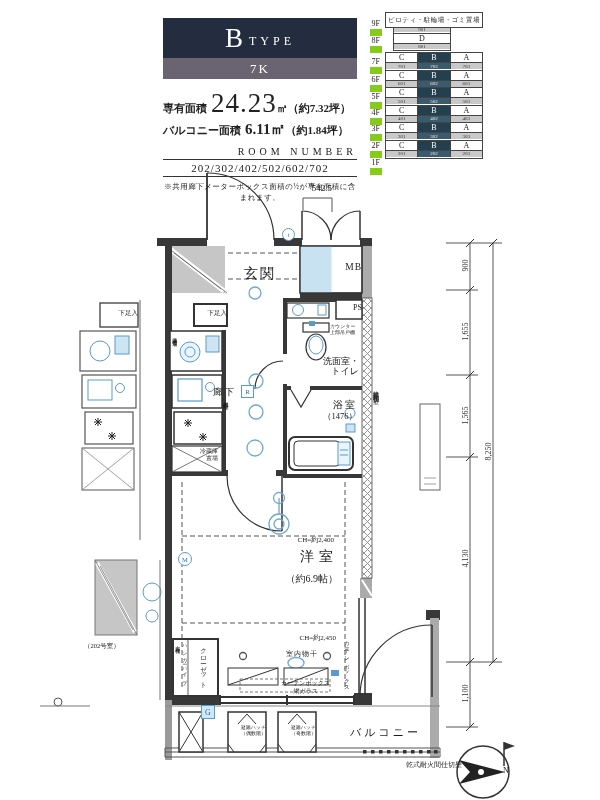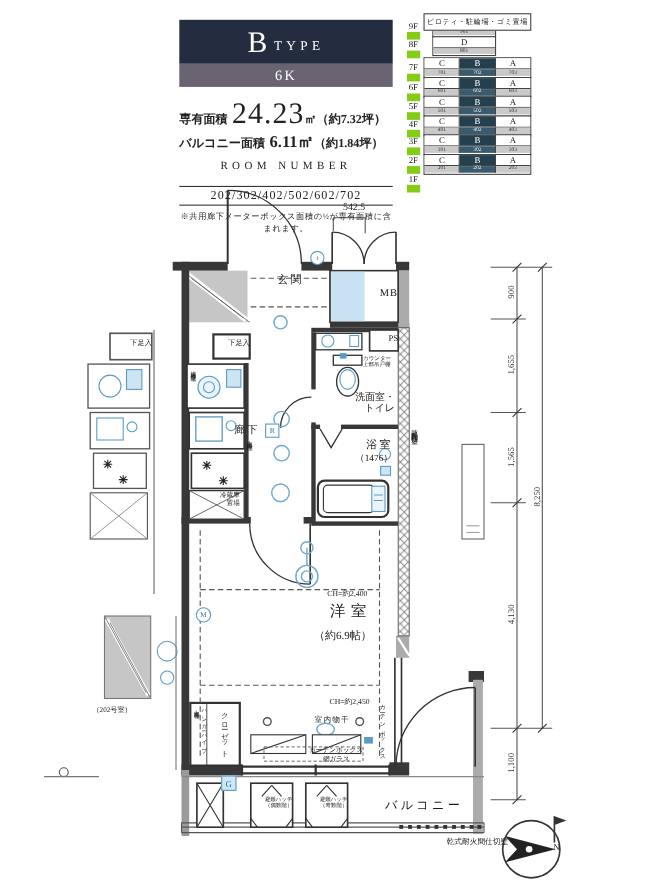--- a/index.html
+++ b/index.html
@@ -25,21 +25,21 @@
            align-items:center;justify-content:center;font-size:13px;letter-spacing:2px;}
   .arealine{display:flex;align-items:baseline;margin-top:9px;}
   .arealine .al{font-size:11px;font-weight:bold;}
   .arealine .av{font-size:27px;margin-left:4px;letter-spacing:1px;}
   .arealine .an{font-size:11px;font-weight:bold;}
   .balline{display:flex;align-items:baseline;margin-top:1px;}
   .balline .al{font-size:11px;font-weight:bold;}
   .balline .av{font-size:15px;margin-left:4px;font-weight:bold;}
   .balline .an{font-size:11px;font-weight:bold;}
   .rnblock{margin-top:7px;}
-  .rnlabel{text-align:center;font-size:10px;letter-spacing:4px;padding-bottom:12px;
+  .rnlabel{text-align:right;font-size:10px;letter-spacing:4px;padding-bottom:2px;
            border-bottom:1px solid #333;}
   .rnnums{text-align:center;font-size:11px;letter-spacing:1px;padding:2px 0 2px 0;
           border-bottom:1px solid #333;}
   .note{margin-top:4px;font-size:7.5px;line-height:1.5;letter-spacing:.5px;white-space:normal;text-align:center;}
   
   #stack{position:absolute;left:356px;top:12px;width:130px;height:164px;z-index:3;
          font-family:"Liberation Serif","DejaVu Serif",serif;}
   .flab{position:absolute;left:0;width:26px;text-align:right;font-size:8px;}
   .flab span{display:inline-block;border-bottom:7px solid #84cc16;padding:0 2px 1px 2px;}
   .ph{position:absolute;left:37px;width:56px;height:16px;border:1px solid #444;}
@@ -275,21 +275,21 @@
     <path d="M504,742 V766" stroke="#333" stroke-width="1.5" fill="none"></path>
     <polygon points="504,742 515,746 504,750" fill="#333"></polygon>
   </g>
 </svg>
 
 <div id="hdr">
   <div class="titlebar">
     <span class="big">B</span>
     <span class="small">TYPE</span>
   </div>
-  <div class="typebar">6K</div>
+  <div class="typebar">7K</div>
   <div class="arealine">
     <span class="al">専有面積</span>
     <span class="av">24.23</span>
     <span class="an">㎡（約7.32坪）</span>
   </div>
   <div class="balline">
     <span class="al">バルコニー面積</span>
     <span class="av">6.11㎡</span>
     <span class="an">（約1.84坪）</span>
   </div>
@@ -389,21 +389,21 @@
     <div class="frow num">
           <div class="fc">201</div>
           <div class="fc hl2">202</div>
           <div class="fc">203</div>
         </div>
   </div>
   <div class="ground">ピロティ・駐輪場・ゴミ置場</div>
 </div>
 
 <div class="lbl ctr" style="left:292px;top:183px;width:40px;font-size:9px">542.5</div>
-<div class="lbl ctr" style="left:236px;top:249px;width:40px;font-size:10px;letter-spacing:2px">玄関</div>
+<div class="lbl ctr" style="left:236px;top:266px;width:40px;font-size:14px;letter-spacing:2px">玄関</div>
 <div class="lbl ctr" style="left:300px;top:262px;width:62px;font-size:9.5px;letter-spacing:1px">MB</div>
 <div class="lbl ctr" style="left:336px;top:303px;width:26px;font-size:8px">PS</div>
 <div class="lbl ctr" style="left:194px;top:309px;width:33px;font-size:6.5px">下足入</div>
 <div class="lbl ctr" style="left:100px;top:309px;width:38px;font-size:6.5px">下足入</div>
 <div class="lbl" style="left:330px;top:324px;font-size:5px">
   <div>カウンター</div>
       <div>上部吊戸棚</div>
 </div>
 <div class="lbl ctr" style="left:285px;top:356px;width:74px;font-size:9px">
   <div>洗面室・</div>

